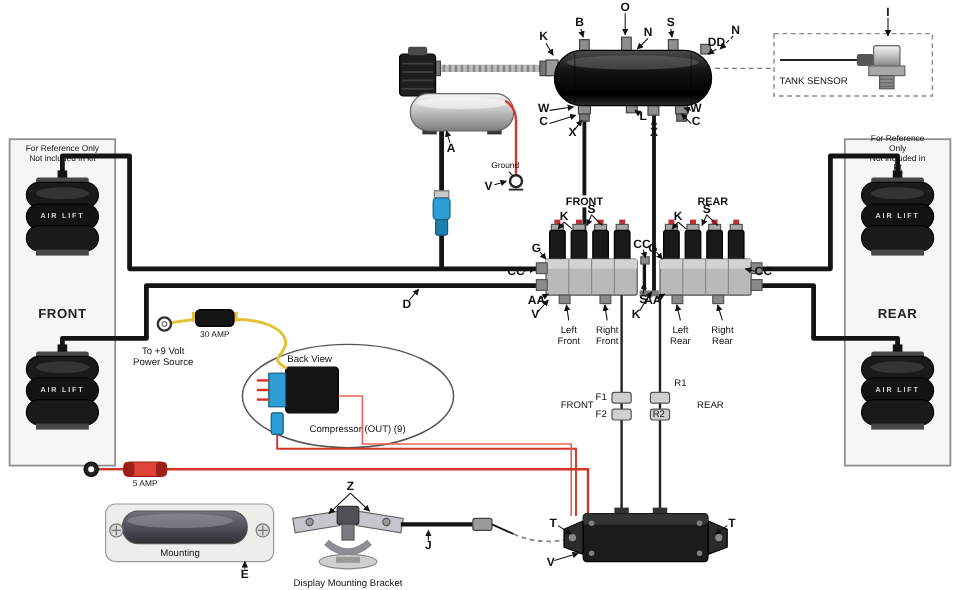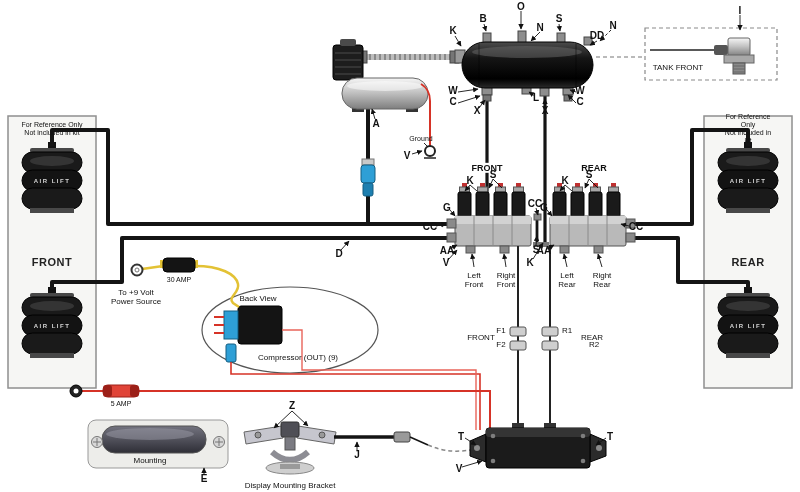--- a/index.html
+++ b/index.html
@@ -353,21 +353,21 @@
 <div class="lbl co" style="left:597px;top:36px">DD</div>
 <div class="lbl co" style="left:613px;top:26px">N</div>
 <div class="lbl co" style="left:453px;top:91px">W</div>
 <div class="lbl co" style="left:453px;top:102px">C</div>
 <div class="lbl co" style="left:477px;top:111px">X</div>
 <div class="lbl co" style="left:536px;top:98px">L</div>
 <div class="lbl co" style="left:545px;top:111px">X</div>
 <div class="lbl co" style="left:580px;top:91px">W</div>
 <div class="lbl co" style="left:580px;top:102px">C</div>
 
-<div class="lbl t8" style="left:678px;top:68px">TANK FRONT</div>
+<div class="lbl t8" style="left:678px;top:68px">TANK SENSOR</div>
 <div class="lbl co" style="left:740px;top:11px">I</div>
 
 <div class="lbl co" style="left:376px;top:124px">A</div>
 <div class="lbl t7" style="left:421px;top:139px">Ground</div>
 <div class="lbl co" style="left:407px;top:156px">V</div>
 
 <div class="lbl t9 bold chip" style="left:487px;top:168px">FRONT</div>
 <div class="lbl t9 bold chip" style="left:594px;top:168px">REAR</div>
 <div class="lbl co" style="left:470px;top:181px">K</div>
 <div class="lbl co" style="left:493px;top:175px">S</div>
@@ -402,21 +402,21 @@
 
 <div class="lbl t8" style="left:150px;top:461px">Mounting</div>
 <div class="lbl co" style="left:204px;top:479px">E</div>
 <div class="lbl co" style="left:292px;top:406px">Z</div>
 <div class="lbl t8" style="left:290px;top:486px">Display Mounting Bracket</div>
 <div class="lbl co" style="left:357px;top:455px">J</div>
 
 <div class="lbl t8" style="left:481px;top:338px">FRONT</div>
 <div class="lbl t8" style="left:501px;top:331px">F1</div>
 <div class="lbl t8" style="left:501px;top:345px">F2</div>
-<div class="lbl t8" style="left:567px;top:331px">R1</div>
-<div class="lbl t8" style="left:594px;top:345px">R2</div>
+<div class="lbl t8" style="left:567px;top:319px">R1</div>
+<div class="lbl t8" style="left:549px;top:345px">R2</div>
 <div class="lbl t8" style="left:592px;top:338px">REAR</div>
 
 <div class="lbl co" style="left:461px;top:437px">T</div>
 <div class="lbl co" style="left:610px;top:437px">T</div>
 <div class="lbl co" style="left:459px;top:469px">V</div>
 
 </div>
 
 </body></html>

